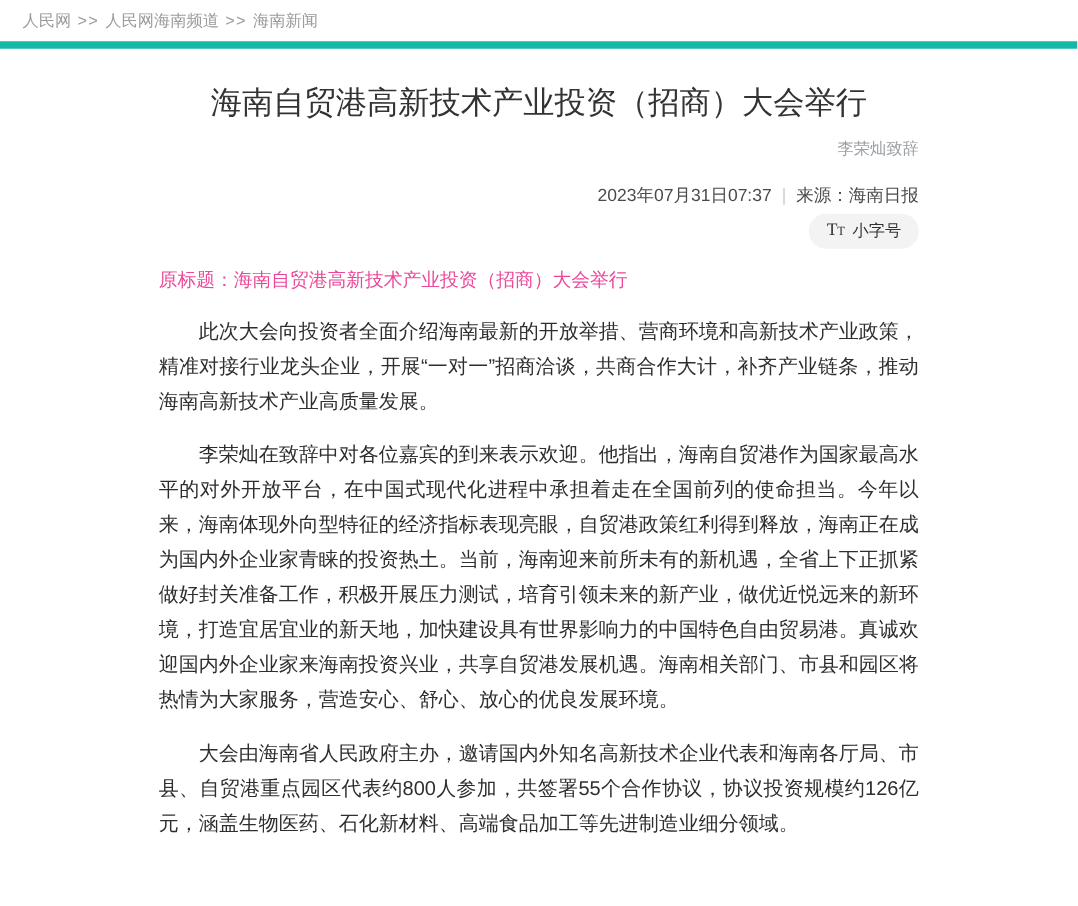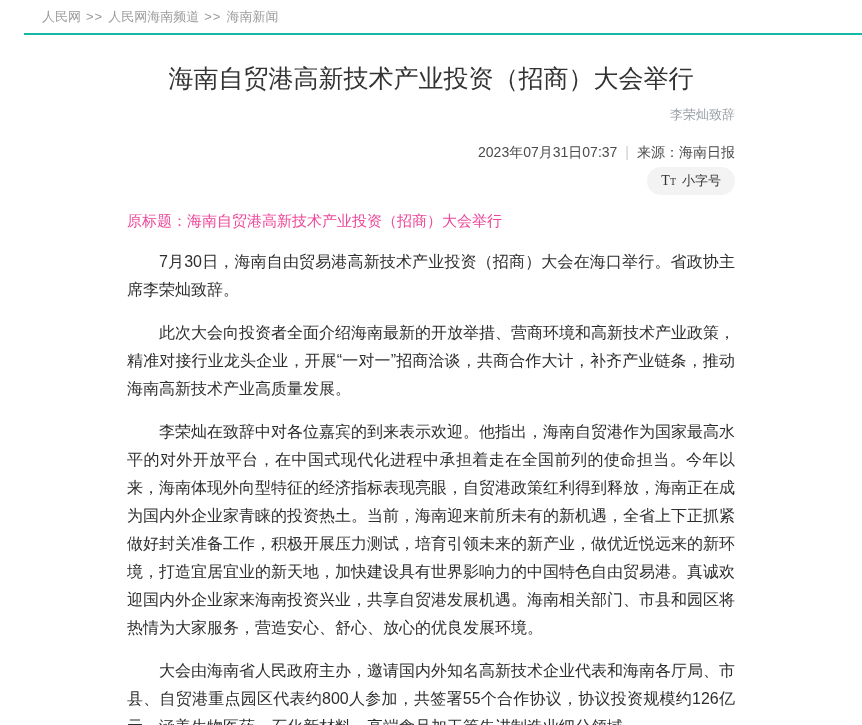--- a/index.html
+++ b/index.html
@@ -8,25 +8,24 @@
     width: 862px;
     height: 725px;
     background: #ffffff;
     font-family: "Liberation Sans", "DejaVu Sans", sans-serif;
     color: #333333;
     overflow: hidden;
   }
   
   .breadcrumb-bar {
     padding: 9px 20px 9px 18px;
-    border-bottom: 2px solid #14b8a6;
+    border-bottom: 6px solid #14b8a6;
     font-size: 13px;
     color: #9b9b9b;
     line-height: 15px;
-    margin-left: 24px;
   }
   .breadcrumb-bar a {
     color: #9b9b9b;
     text-decoration: none;
     cursor: pointer;
   }
   .breadcrumb-bar .sep {
     margin: 0 5px;
     color: #9b9b9b;
     letter-spacing: 1px;
@@ -137,21 +136,20 @@
     <div class="toolbar-row">
       <button class="font-size-btn">
         <span class="tt-icon"><span>T</span><span class="tt-small">T</span></span>
         <span>小字号</span>
       </button>
     </div>
 
     <div class="content">
       <p class="orig-title"><span>原标题：</span><span>海南自贸港高新技术产业投资（招商）大会举行</span></p>
 
-      <p class="body-para">7月30日，海南自由贸易港高新技术产业投资（招商）大会在海口举行。省政协主席李荣灿致辞。</p>
       <p class="body-para">此次大会向投资者全面介绍海南最新的开放举措、营商环境和高新技术产业政策，精准对接行业龙头企业，开展“一对一”招商洽谈，共商合作大计，补齐产业链条，推动海南高新技术产业高质量发展。</p>
       <p class="body-para">李荣灿在致辞中对各位嘉宾的到来表示欢迎。他指出，海南自贸港作为国家最高水平的对外开放平台，在中国式现代化进程中承担着走在全国前列的使命担当。今年以来，海南体现外向型特征的经济指标表现亮眼，自贸港政策红利得到释放，海南正在成为国内外企业家青睐的投资热土。当前，海南迎来前所未有的新机遇，全省上下正抓紧做好封关准备工作，积极开展压力测试，培育引领未来的新产业，做优近悦远来的新环境，打造宜居宜业的新天地，加快建设具有世界影响力的中国特色自由贸易港。真诚欢迎国内外企业家来海南投资兴业，共享自贸港发展机遇。海南相关部门、市县和园区将热情为大家服务，营造安心、舒心、放心的优良发展环境。</p>
       <p class="body-para">大会由海南省人民政府主办，邀请国内外知名高新技术企业代表和海南各厅局、市县、自贸港重点园区代表约800人参加，共签署55个合作协议，协议投资规模约126亿元，涵盖生物医药、石化新材料、高端食品加工等先进制造业细分领域。</p>
 
     </div>
 
   </div>
 
 </div>
 

